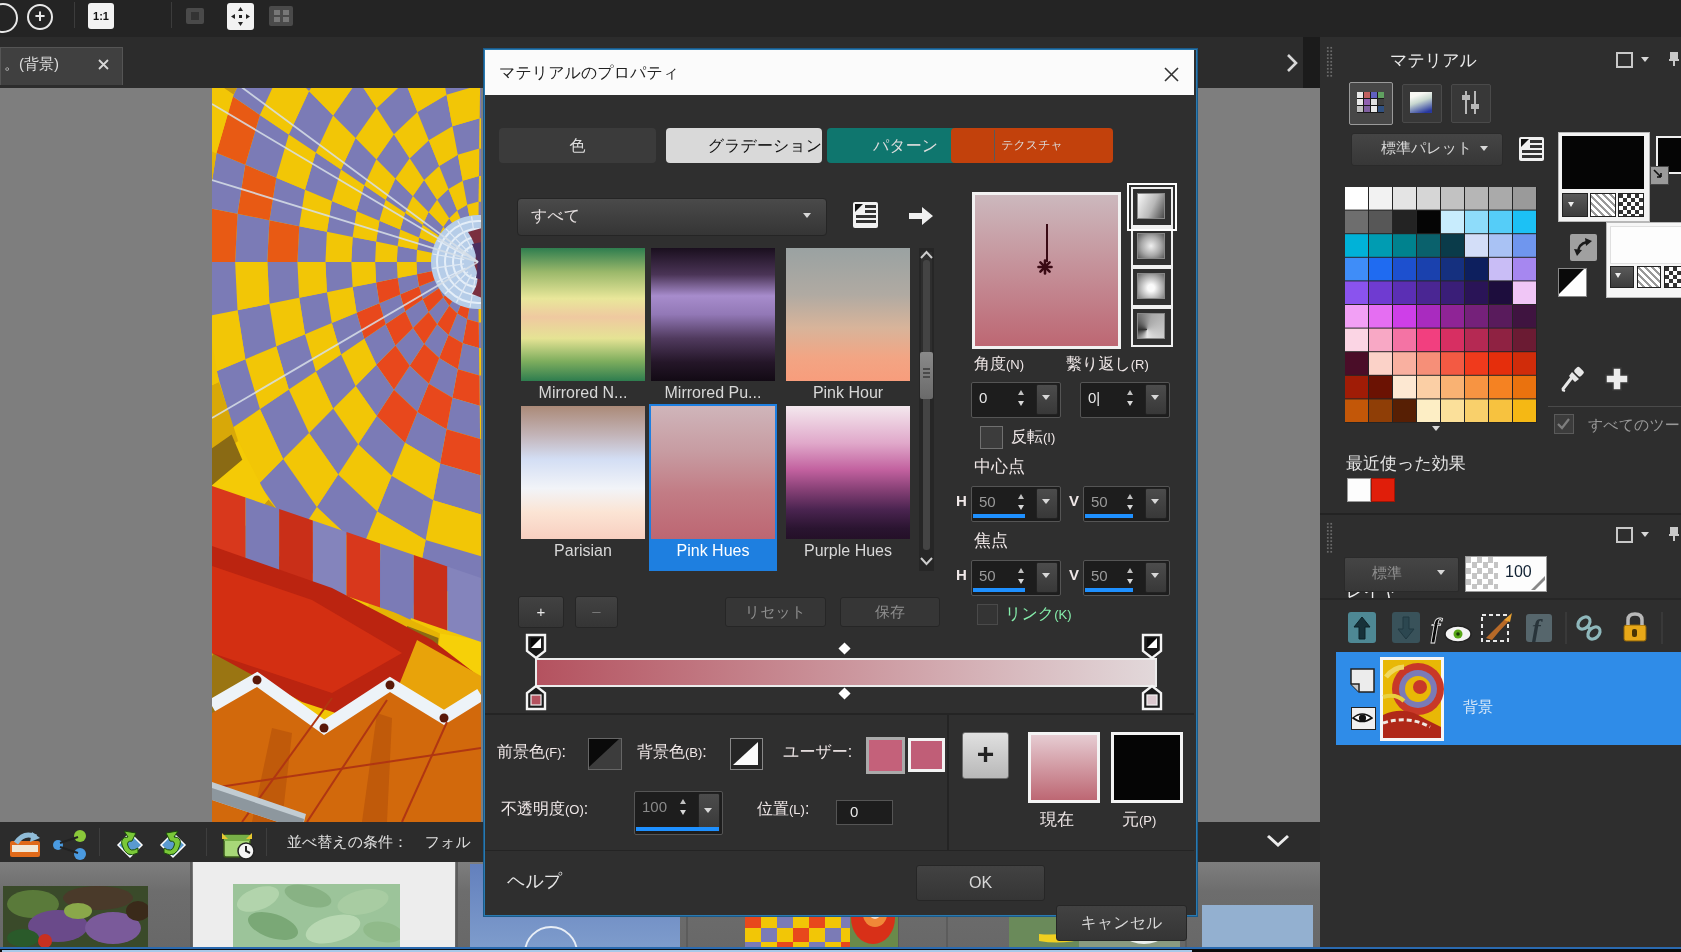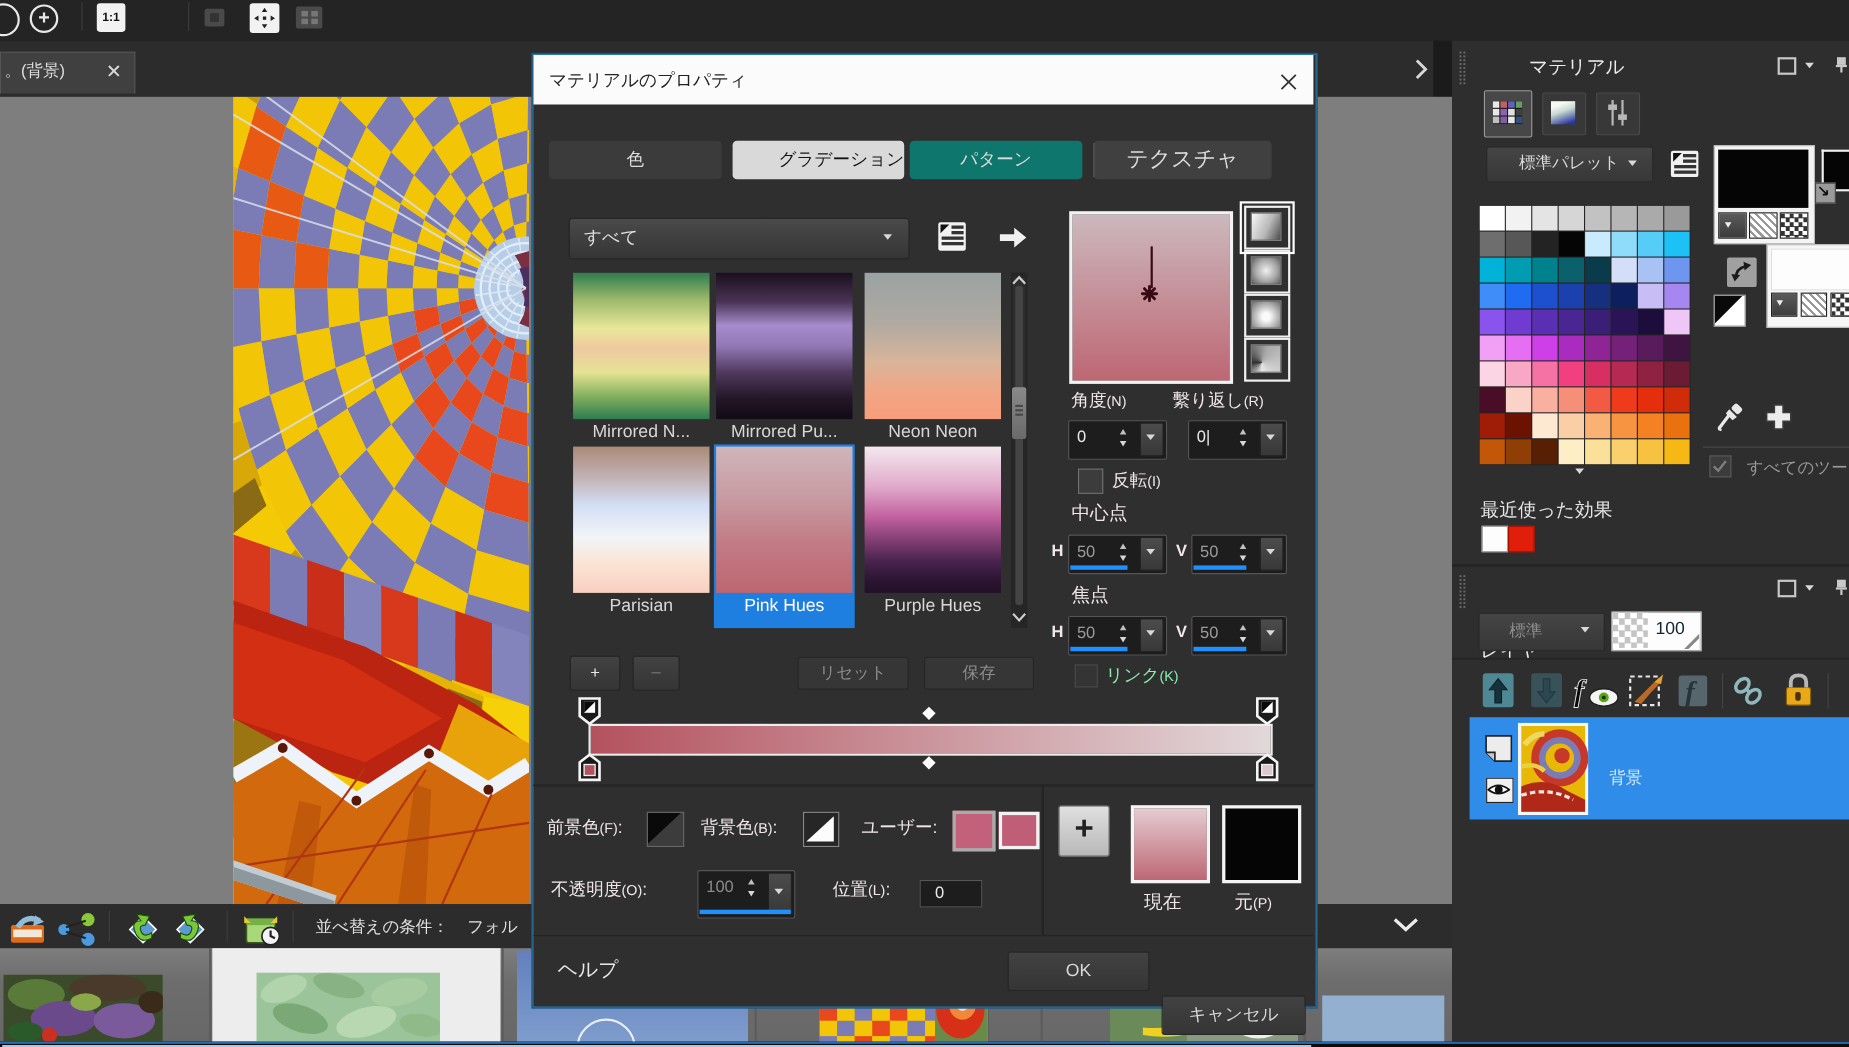--- a/index.html
+++ b/index.html
@@ -657,42 +657,42 @@
 <div class="abs" style="left:1463px;top:698px;font-size:15px;color:#d8e8f8;">背景</div>
 <div class="abs" style="left:484px;top:49px;width:711px;height:865px;background:#2f2f2f;border:1px solid #2a7ab0;box-shadow:0 0 0 1px #1a5a8a;"></div>
 <div class="abs" style="left:485px;top:50px;width:709px;height:45px;background:#fbfbfb;"></div>
 <div class="abs" style="left:499px;top:63px;font-size:16px;color:#222;">マテリアルのプロパティ</div>
 <svg class="abs" style="left:1163px;top:66px;" width="17" height="17" viewBox="0 0 17 17">
     <path d="M2 2 L15 15 M15 2 L2 15" stroke="#333" stroke-width="1.6"></path>
   </svg>
 <div class="abs" style="left:499px;top:128px;width:157px;height:35px;background:#3b3b3b;border-radius:4px;color:#dcdcdc;font-size:16px;text-align:center;line-height:35px;">色</div>
 <div class="abs" style="left:666px;top:128px;width:156px;height:35px;background:#d9d9d9;border-radius:4px;color:#111;font-size:16px;text-align:right;line-height:35px;">グラデーション</div>
 <div class="abs" style="left:827px;top:128px;width:157px;height:35px;background:#0f766e;border-radius:4px;color:#dcdcdc;font-size:16px;text-align:center;line-height:35px;">パターン</div>
-<div class="abs" style="left:994px;top:128px;width:162px;height:35px;background:#404040;border-radius:4px;color:#dcdcdc;font-size:20px;text-align:center;line-height:35px;">テクスチャ</div>
+<div class="abs" style="left:951px;top:128px;width:162px;height:35px;background:#c2410c;border-radius:4px;color:#dcdcdc;font-size:12px;text-align:center;line-height:35px;">テクスチャ</div>
 <div class="abs" style="left:994px;top:130px;width:1px;height:31px;background:#5a5a5a;"></div>
 <div class="abs" style="left:517px;top:198px;width:308px;height:36px;background:linear-gradient(#4a4a4a,#353535);border:1px solid #252525;border-radius:4px;"></div>
 <div class="abs" style="left:531px;top:206px;font-size:16px;color:#e4dede;">すべて</div>
 <div class="abs td" style="left:803px;top:213px;"></div>
 <svg class="abs" style="left:852px;top:200px;" width="27" height="30" viewBox="0 0 27 30">
 <rect x="1" y="2" width="25" height="26" rx="2" fill="#f2f2f2"></rect>
 <path d="M3 4 L11 4 L3 12 Z" fill="#111"></path>
 <rect x="13" y="5" width="11" height="3" fill="#333"></rect>
     <rect x="13" y="10" width="11" height="3" fill="#333"></rect>
 <rect x="4" y="15" width="20" height="3" fill="#333"></rect>
     <rect x="4" y="20" width="20" height="3" fill="#333"></rect>
 </svg>
 <svg class="abs" style="left:908px;top:206px;" width="26" height="20" viewBox="0 0 26 20">
 <path d="M1 7 L14 7 L14 1 L25 10 L14 19 L14 13 L1 13 Z" fill="#f0f0f0"></path>
 </svg>
 <div class="abs" style="left:521px;top:248px;width:124px;height:133px;background:linear-gradient(#2e7d4f,#9ab86a 18%,#e9e79a 38%,#efc9a0 52%,#e5e394 68%,#7fae5e 85%,#2e7d4f);"></div>
 <div class="abs" style="left:519px;top:384px;width:128px;height:22px;font-size:16px;color:#d8d8d8;text-align:center;">Mirrored N...</div>
 <div class="abs" style="left:651px;top:248px;width:124px;height:133px;background:linear-gradient(#1a0f1e,#4a3456 20%,#a78ccc 36%,#9278b6 50%,#503a5e 68%,#241628 86%,#120a14);"></div>
 <div class="abs" style="left:649px;top:384px;width:128px;height:22px;font-size:16px;color:#d8d8d8;text-align:center;">Mirrored Pu...</div>
 <div class="abs" style="left:786px;top:248px;width:124px;height:133px;background:linear-gradient(#9aa2a2,#b0aaa2 35%,#d8b49a 60%,#f2a584 82%,#f89d7c);"></div>
-<div class="abs" style="left:784px;top:384px;width:128px;height:22px;font-size:16px;color:#d8d8d8;text-align:center;">Neon Neon</div>
+<div class="abs" style="left:784px;top:384px;width:128px;height:22px;font-size:16px;color:#d8d8d8;text-align:center;">Pink Hour</div>
 <div class="abs" style="left:521px;top:406px;width:124px;height:133px;background:linear-gradient(#ab8a78,#c3b4b8 22%,#d3def4 40%,#f2f4f8 62%,#fbe4d4 80%,#f8cfc0);"></div>
 <div class="abs" style="left:519px;top:542px;width:128px;height:22px;font-size:16px;color:#d8d8d8;text-align:center;">Parisian</div>
 <div class="abs" style="left:649px;top:404px;width:128px;height:167px;background:#1e7fe0;"></div>
 <div class="abs" style="left:651px;top:406px;width:124px;height:133px;background:linear-gradient(#cfb5ba,#c79ba1 35%,#c27c85 65%,#bd6672);"></div>
 <div class="abs" style="left:649px;top:542px;width:128px;height:22px;font-size:16px;color:#ffffff;text-align:center;">Pink Hues</div>
 <div class="abs" style="left:786px;top:406px;width:124px;height:133px;background:linear-gradient(#f4e8ee,#e0a8ca 28%,#c2619f 48%,#8a4278 62%,#4a2450 78%,#2a1430 92%,#241028);"></div>
 <div class="abs" style="left:784px;top:542px;width:128px;height:22px;font-size:16px;color:#d8d8d8;text-align:center;">Purple Hues</div>
 <div class="abs" style="left:919px;top:248px;width:15px;height:323px;background:#262626;"></div>
 <div class="abs" style="left:921px;top:252px;width:11px;height:100px;background:#2e2e2e;"></div>
 <div class="abs" style="left:923px;top:260px;width:7px;height:290px;background:#444;border-radius:3px;"></div>

